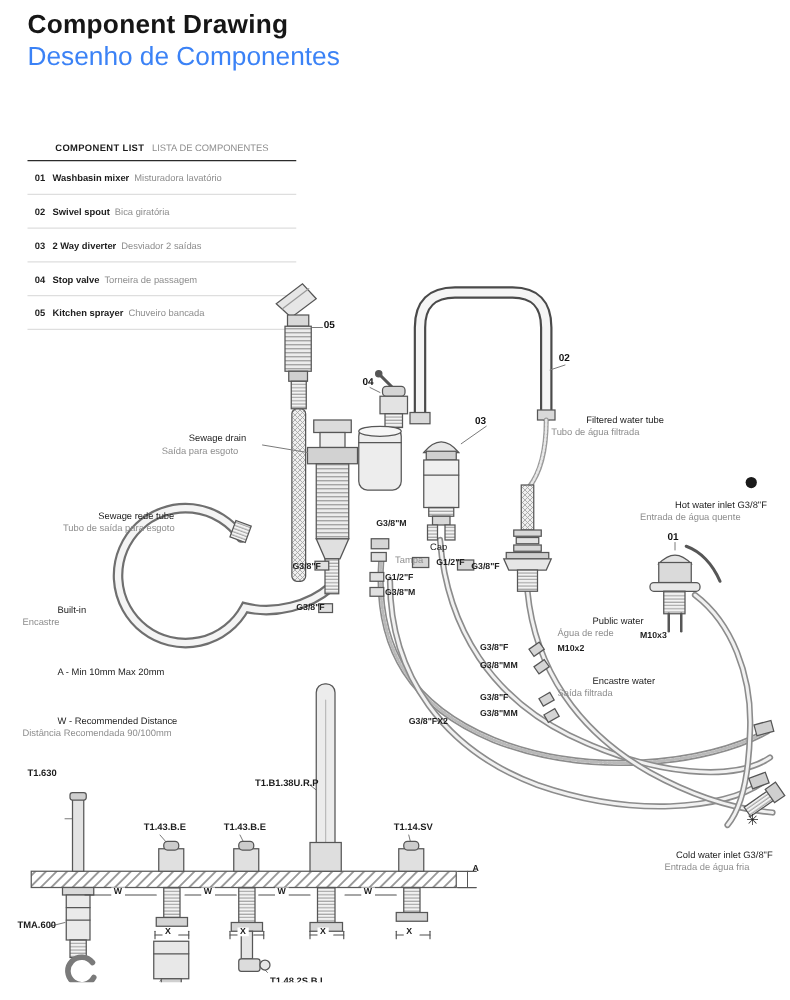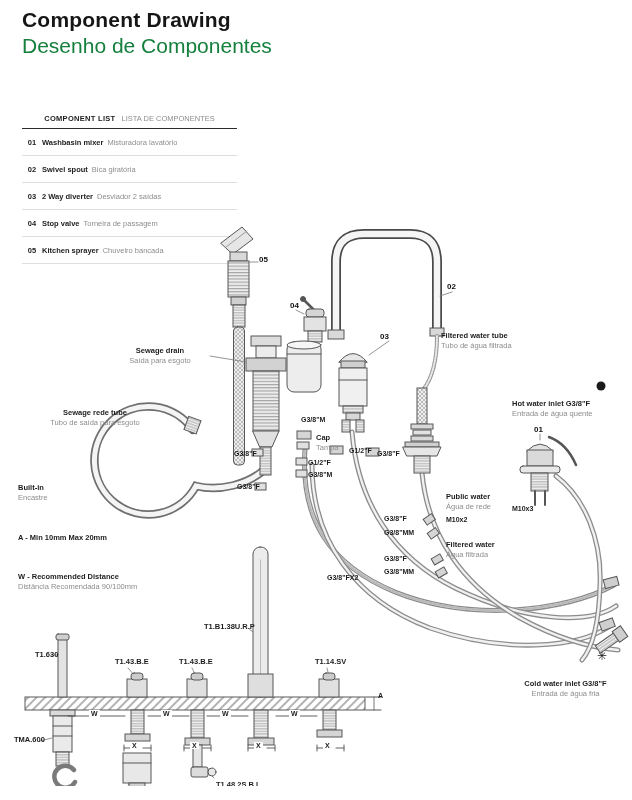--- a/index.html
+++ b/index.html
@@ -1,35 +1,35 @@
 <!DOCTYPE html>
 <html><head>
 <meta charset="utf-8">
 <style>
   * { margin:0; padding:0; box-sizing:border-box; }
   html,body { background:#fff; }
   body { font-family:"Liberation Sans", sans-serif; }
   .page { position:relative; width:632px; height:786px; background:#fff; overflow:hidden;padding-left:46px; }
 
   .title { position:absolute; left:22px; top:8px; font-size:21px; font-weight:700; color:#161616; letter-spacing:.2px; }
-  .subtitle { position:absolute; left:22px; top:34px; font-size:21px; font-weight:400; color:#15803d; }
+  .subtitle { position:absolute; left:22px; top:34px; font-size:21px; font-weight:400; color:#3b82f6; }
 
   .clist { position:absolute; left:22px; top:114px; width:215px; font-size:7.5px; color:#1c1c1c;text-align:center; }
   .clist-head { padding-bottom:5px; border-bottom:1px solid #2b2b2b; }
   .clist-head .h-en { font-weight:700; letter-spacing:.3px; }
   .clist-head .h-pt { color:#8d8d8d; margin-left:4px; }
   .clist-row { display:flex; align-items:baseline; padding:9px 0 8px 0; border-bottom:1px solid #dedede; }
   .clist-row .num { width:20px; font-weight:700; }
   .clist-row .nm { font-weight:700; }
   .clist-row .nm-pt { color:#8d8d8d; margin-left:4px; }
 
   svg.diagram { position:absolute; left:0; top:0; }
 
   .d-label { position:absolute; font-size:7.5px; line-height:1.35; color:#1c1c1c; white-space:nowrap; }
-  .d-label .en { font-weight:700; }
+  .d-label .en { font-weight:400;margin-left:28px; }
   .d-label .pt { color:#8d8d8d; font-weight:400; }
   .thread { position:absolute; font-size:7px; font-weight:700; color:#1c1c1c; white-space:nowrap; }
   .callout { position:absolute; font-size:8px; font-weight:700; color:#101010; }
   .part { position:absolute; font-size:7.5px; font-weight:700; color:#1c1c1c; white-space:nowrap; }
   .dim { position:absolute; font-size:7px; font-weight:700; color:#1c1c1c; background:#fff; padding:0 2px; }
   .snow { position:absolute; font-size:12px; color:#222; }
   .ra { text-align:center; }
   .ca { text-align:center; }
 </style>
 </head>
@@ -314,22 +314,22 @@
     <div class="en">Hot water inlet G3/8"F</div>
     <div class="pt">Entrada de água quente</div>
   </div>
   <div class="d-label" style="left:446px;top:492px;">
     <div class="en">Public water</div>
     <div class="pt">Água de rede</div>
   </div>
   <div class="thread" style="left:446px;top:516px;">M10x2</div>
   <div class="thread" style="left:512px;top:505px;">M10x3</div>
   <div class="d-label" style="left:446px;top:540px;">
-    <div class="en">Filtered water</div>
-    <div class="pt">Água filtrada</div>
+    <div class="en">Encastre water</div>
+    <div class="pt">Saída filtrada</div>
   </div>
   <div class="d-label ca" style="left:508px;top:679px;width:115px;">
     <div class="en">Cold water inlet G3/8"F</div>
     <div class="pt">Entrada de água fria</div>
   </div>
   <div class="d-label" style="left:316px;top:433px;">
     <div class="en">Cap</div>
     <div class="pt">Tampa</div>
   </div>
 
@@ -358,21 +358,21 @@
   </div>
   <div class="d-label" style="left:18px;top:533px;">
     <div class="en">A - Min 10mm Max 20mm</div>
   </div>
   <div class="d-label" style="left:18px;top:572px;">
     <div class="en">W - Recommended Distance</div>
     <div class="pt">Distância Recomendada 90/100mm</div>
   </div>
 
   <div class="part" style="left:204px;top:622px;">T1.B1.38U.R.P</div>
-  <div class="part" style="left:22px;top:650px;margin-left:13px;">T1.630</div>
+  <div class="part" style="left:22px;top:614px;">T1.630</div>
   <div class="part" style="left:115px;top:657px;">T1.43.B.E</div>
   <div class="part" style="left:179px;top:657px;">T1.43.B.E</div>
   <div class="part" style="left:315px;top:657px;">T1.14.SV</div>
   <div class="part" style="left:14px;top:735px;">TMA.600</div>
   <div class="part" style="left:100px;top:785px;">TMA.43F34.B</div>
   <div class="part" style="left:216px;top:780px;">T1.48.2S.B.I</div>
 
   <div class="dim" style="left:89px;top:710px;">W</div>
   <div class="dim" style="left:161px;top:710px;">W</div>
   <div class="dim" style="left:220px;top:710px;">W</div>

